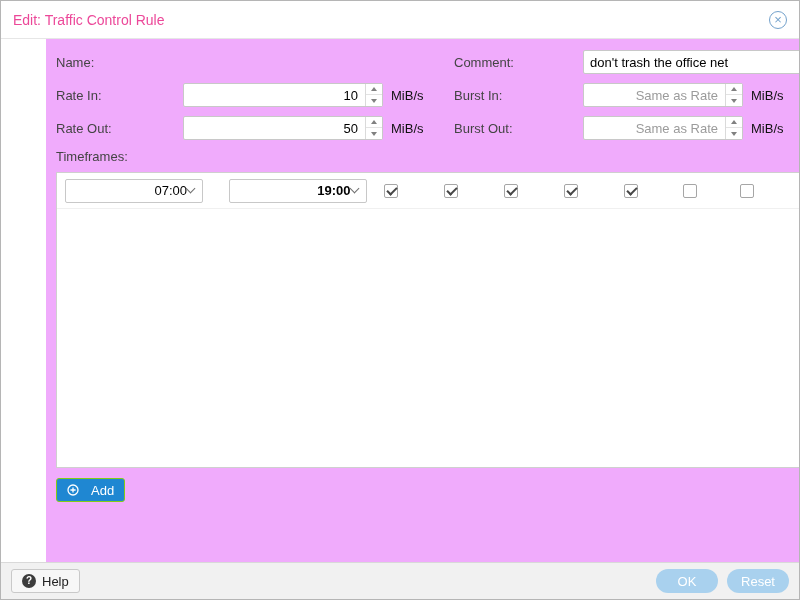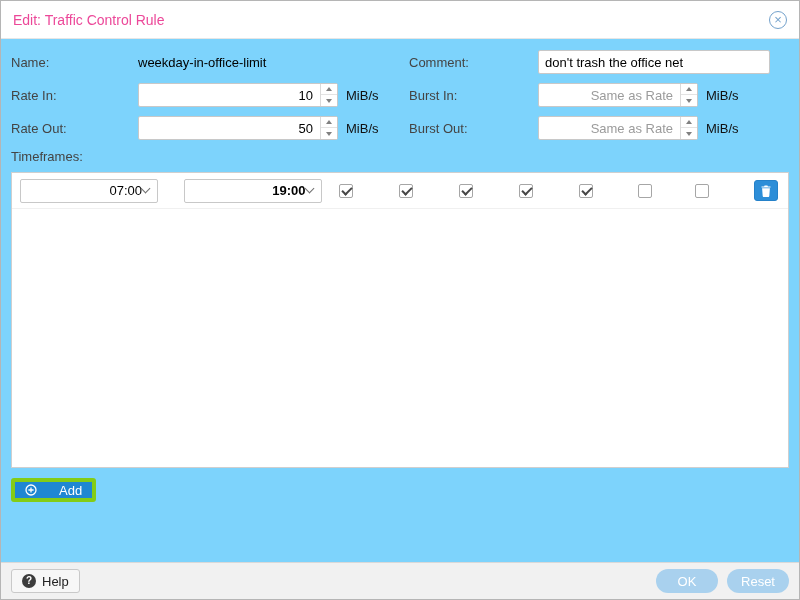--- a/index.html
+++ b/index.html
@@ -18,21 +18,21 @@
     flex:0 0 38px; display:flex; align-items:center;
     padding:0 12px; border-bottom:1px solid #e6e6e6; background:#fff;
   }
   .dlg-title { color:#ec4899; font-size:14px; }
   .close-btn {
     margin-left:auto; width:18px; height:18px;
     border:1px solid #74a2cc; border-radius:50%;
     color:#74a2cc; font-size:13px; line-height:16px; text-align:center;
     cursor:pointer; user-select:none;
   }
-  .dlg-body { flex:1 1 auto; padding:11px 10px 0 10px; background:#7dd3fc; overflow:hidden; }
+  .dlg-body { flex:1 1 auto; padding:11px 10px 0 10px; background:#f0abfc; overflow:hidden;margin-left:45px; }
 
   .frow { display:flex; margin-bottom:9px; }
   .fcol { display:flex; align-items:center; width:398px; flex:0 0 398px; }
   .fcol.rcol { width:auto; flex:1 1 auto; }
   .flabel { flex:0 0 127px; color:#444; }
   .rlabel { flex:0 0 129px; }
   .fvalue { color:#000; }
 
   input { font:inherit; outline:none; }
   input::placeholder { color:#9b9b9b; opacity:1; }
@@ -106,22 +106,22 @@
   }
 
   .del-btn {
     width:24px; height:21px; background:#2d8ed8; border:1px solid #2581c9;
     border-radius:3px; display:flex; align-items:center; justify-content:center;
     cursor:pointer; padding:0;
   }
 
   .add-btn {
     margin-top:10px; height:24px;
-    background:#1f87d2; color:#fff; border:4px solid #84cc16; border-radius:3px;
-    display:inline-flex; align-items:center; gap:22px; padding:0 10px;
+    background:#1f87d2; color:#fff; border:1px solid #84cc16; border-radius:3px;
+    display:inline-flex; align-items:center; gap:12px; padding:0 10px;
     font:inherit; cursor:pointer;
   }
 
   .footer {
     flex:0 0 37px; background:#f1f1f1; border-top:1px solid #d9d9d9;
     display:flex; align-items:center; padding:0 10px;
   }
   .help-btn {
     height:24px; background:#f7f7f7; border:1px solid #c9c9c9; border-radius:3px;
     display:inline-flex; align-items:center; gap:6px; padding:0 10px;
@@ -146,21 +146,20 @@
     <span class="dlg-title">Edit: Traffic Control Rule</span>
     <span class="close-btn">×</span>
   </div>
 
   <div class="dlg-body">
 
     
     <div class="frow">
       <div class="fcol">
         <span class="flabel">Name:</span>
-        <span class="fvalue">weekday-in-office-limit</span>
       </div>
       <div class="fcol rcol">
         <span class="flabel rlabel">Comment:</span>
         <input class="tinput comment-input" value="don't trash the office net" style="">
       </div>
     </div>
 
     
     <div class="frow">
       <div class="fcol">

